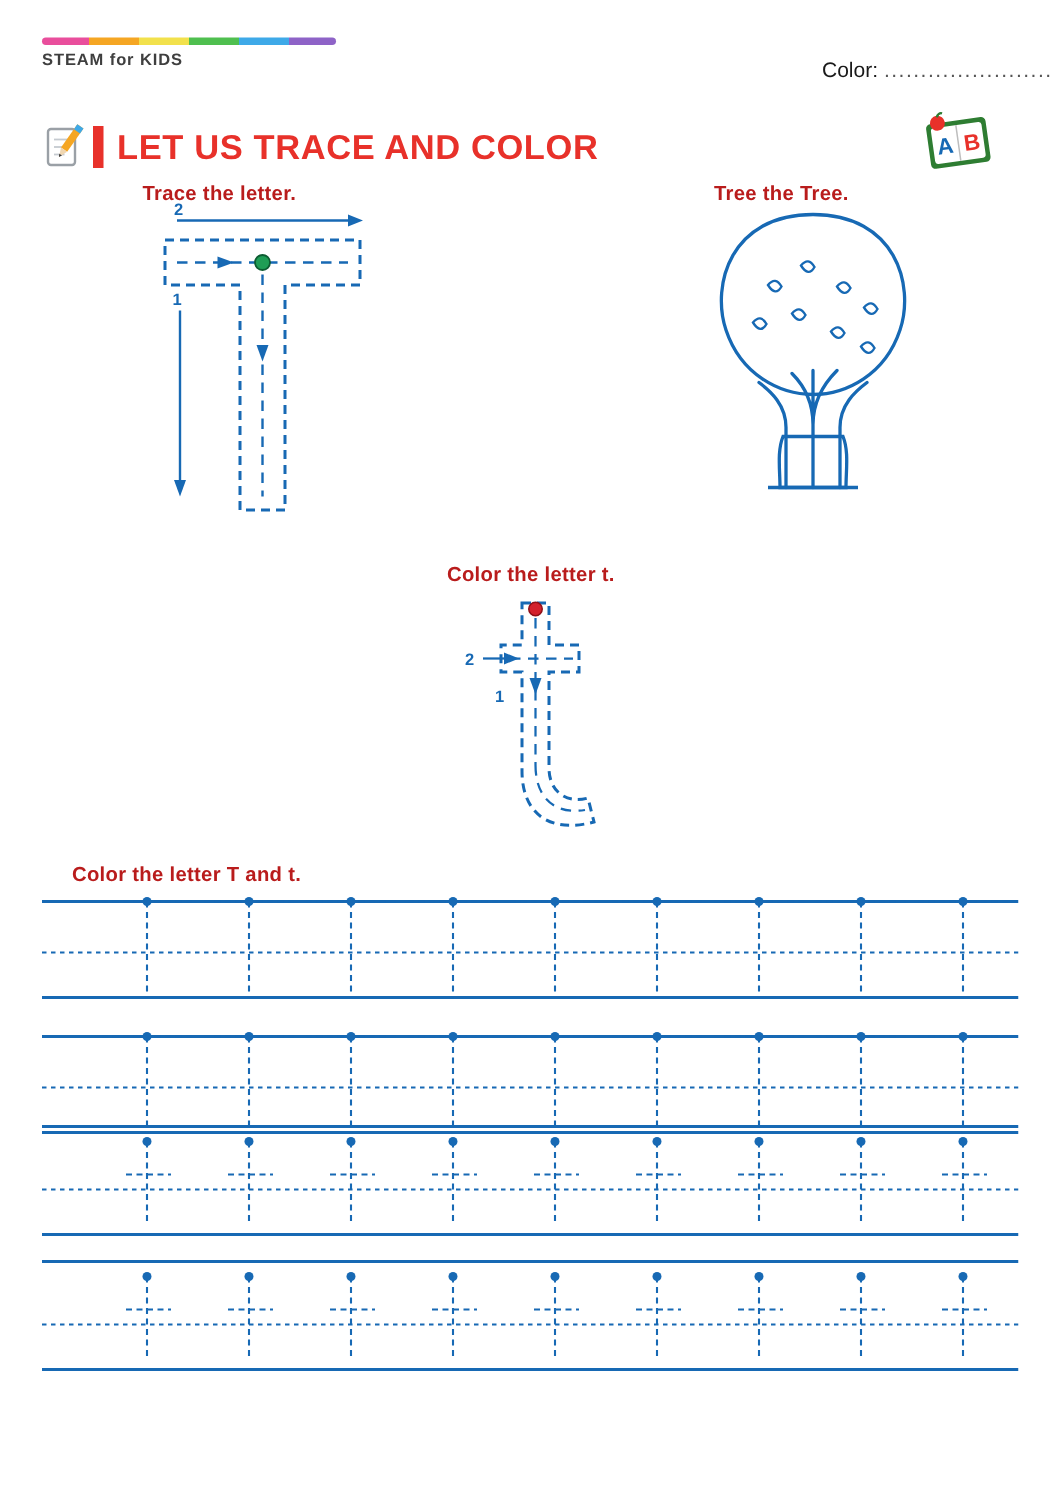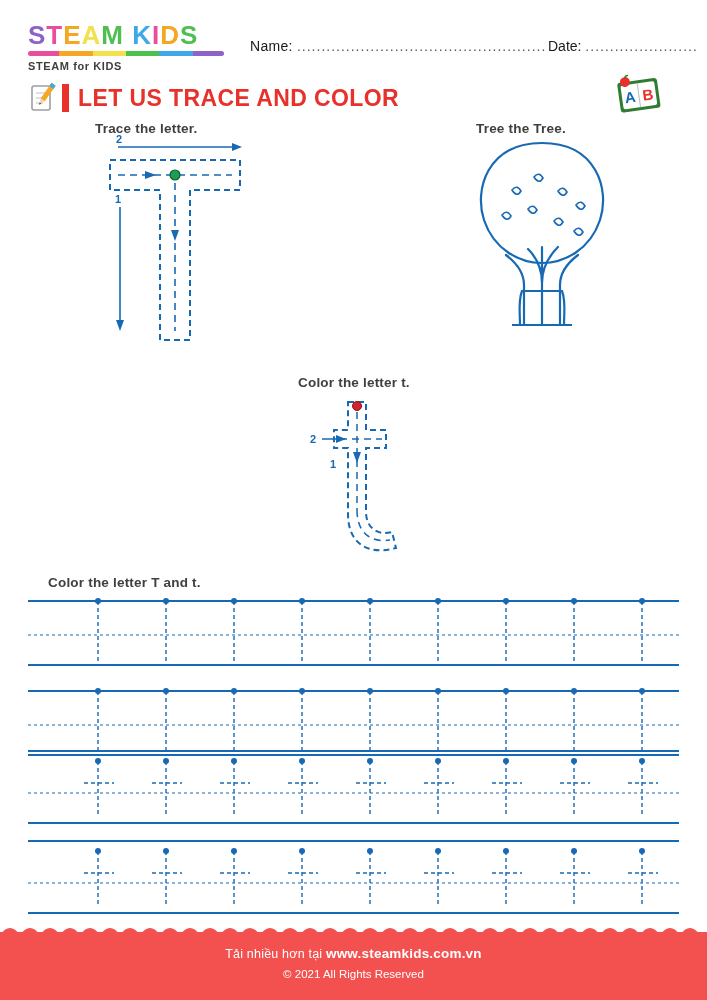--- a/index.html
+++ b/index.html
@@ -106,21 +106,21 @@
     top: 72px;
     width: 60px;
     height: 46px;
   }
 
   
   .sec-head {
     position: absolute;
     font-size: 13.5px;
     font-weight: bold;
-    color: #404040;
+    color: #b91c1c;
     letter-spacing: .2px;
   }
   #head-trace-letter { left: 95px; top: 121px; }
   #head-color-tree  { left: 476px; top: 121px; }
   #head-trace-small { left: 298px; top: 375px; }
   #head-trace-both  { left: 48px;  top: 575px; }
 
   
   .svg-area { position: absolute; }
   #letterT-area { left: 90px;  top: 135px; }
@@ -156,34 +156,27 @@
     font-size: 11.5px;
     margin-top: 7px;
   }
 </style>
 </head>
 <body>
 
 <div class="page">
 
   <div class="logo-block">
-    <div class="logo-steam">
-      <span style="color:#8e63c7">S</span><span style="color:#e94e9c">T</span><span style="color:#f5a623">E</span><span style="color:#f2e14c">A</span><span style="color:#4fbf4f">M</span><span>&nbsp;</span><span style="color:#3ea9e8">K</span><span style="color:#e94e9c">I</span><span style="color:#f5a623">D</span><span style="color:#4fbf4f">S</span>
-    </div>
     <div class="logo-bar"></div>
     <div class="logo-sub">STEAM for KIDS</div>
   </div>
 
-  <div class="name-line">
-    <span>Name:</span>
-    <span class="dots">...................................................</span>
-  </div>
 
   <div class="date-line">
-    <span>Date:</span>
+    <span>Color:</span>
     <span class="dots">.......................</span>
   </div>
 
   <div class="title-row">
     <span class="pencil-icon">
       <svg width="30" height="32" viewBox="0 0 30 32">
         <rect x="4" y="4" width="18" height="24" rx="2" fill="#ffffff" stroke="#9aa0a6" stroke-width="1.6"></rect>
         <line x1="8" y1="11" x2="18" y2="11" stroke="#c5cad0" stroke-width="1.2"></line>
         <line x1="8" y1="16" x2="18" y2="16" stroke="#c5cad0" stroke-width="1.2"></line>
         <line x1="8" y1="21" x2="15" y2="21" stroke="#c5cad0" stroke-width="1.2"></line>
@@ -494,28 +487,14 @@
             <circle cx="342" cy="-14" r="3"></circle>
             <circle cx="410" cy="-14" r="3"></circle>
           <circle cx="478" cy="-14" r="3"></circle>
             <circle cx="546" cy="-14" r="3"></circle>
             <circle cx="614" cy="-14" r="3"></circle>
         </g>
       </g>
     </svg>
   </div>
 
-  <div class="footer">
-    <svg class="scallop" viewBox="0 0 707 12" preserveAspectRatio="none">
-      <path d="M0 12 Q10 -2 20 12 Q30 -2 40 12 Q50 -2 60 12 Q70 -2 80 12 Q90 -2 100 12 Q110 -2 120 12
-               Q130 -2 140 12 Q150 -2 160 12 Q170 -2 180 12 Q190 -2 200 12 Q210 -2 220 12 Q230 -2 240 12
-               Q250 -2 260 12 Q270 -2 280 12 Q290 -2 300 12 Q310 -2 320 12 Q330 -2 340 12 Q350 -2 360 12
-               Q370 -2 380 12 Q390 -2 400 12 Q410 -2 420 12 Q430 -2 440 12 Q450 -2 460 12 Q470 -2 480 12
-               Q490 -2 500 12 Q510 -2 520 12 Q530 -2 540 12 Q550 -2 560 12 Q570 -2 580 12 Q590 -2 600 12
-               Q610 -2 620 12 Q630 -2 640 12 Q650 -2 660 12 Q670 -2 680 12 Q690 -2 700 12 L707 12 L707 12 L0 12 Z" fill="#f3514f"></path>
-    </svg>
-    <div class="footer-line1">
-      <span>Tải nhiều hơn tại </span><b>www.steamkids.com.vn</b>
-    </div>
-    <div class="footer-line2">© 2021 All Rights Reserved</div>
-  </div>
 
 </div>
 
 </body></html>

